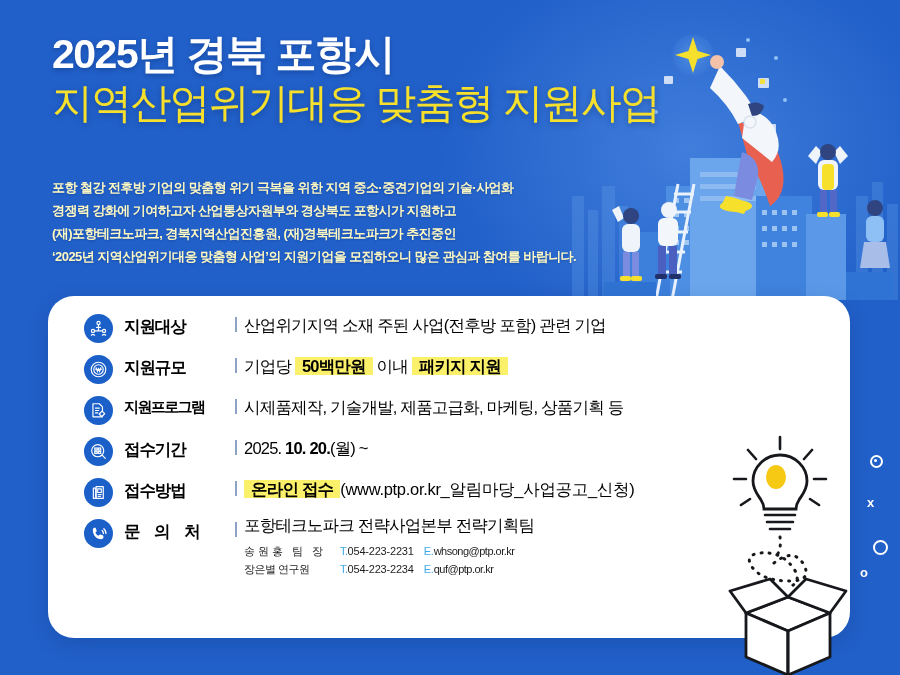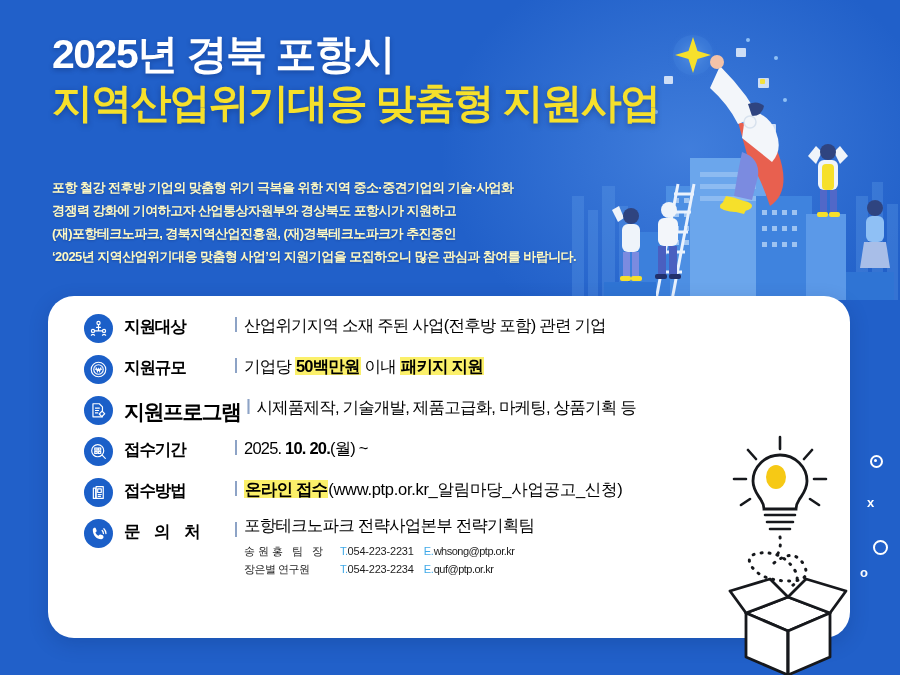--- a/index.html
+++ b/index.html
@@ -18,21 +18,21 @@
            background:radial-gradient(ellipse at 50% 50%,rgba(90,150,235,.55) 0%,rgba(33,96,201,0) 68%);}
 
   
   .title-block{position:absolute;left:52px;top:32px;width:640px;z-index:6;}
   .t-line1{
     font-size:41px;font-weight:bold;color:#ffffff;letter-spacing:-1.5px;
     line-height:1.12;white-space:nowrap;
     text-shadow:0 2px 5px rgba(0,20,70,.30);
   }
   .t-line2{
-    font-size:41px;font-weight:bold;color:#F6E02B;letter-spacing:-1.8px;
+    font-size:41px;font-weight:normal;color:#F6E02B;letter-spacing:-1.8px;
     line-height:1.14;white-space:nowrap;margin-top:2px;
     text-shadow:0 2px 6px rgba(0,20,70,.35);
   }
   .subtitle{position:absolute;left:52px;top:176px;width:680px;z-index:6;}
   .subtitle div{
     font-size:13px;font-weight:bold;color:#fef9c3;letter-spacing:-.55px;
     line-height:1.78;white-space:nowrap;
     text-shadow:0 1px 2px rgba(0,20,70,.25);
   }
 
@@ -55,32 +55,32 @@
     flex:0 0 29px;margin-top:4px;position:relative;
     display:flex;align-items:center;justify-content:center;
   }
   .ic svg{display:block;}
 
   .lbl{
     flex:0 0 104px;margin-left:11px;margin-top:6px;
     font-size:16.5px;font-weight:bold;color:#000000;letter-spacing:-1.1px;
     white-space:nowrap;
   }
-  .lbl.narrow{font-size:21px;letter-spacing:-1.6px;}
+  .lbl.narrow{font-size:15px;letter-spacing:-1.6px;}
   .lbl.spread{letter-spacing:4.5px;}
   .sep{
     flex:0 0 16px;margin-top:5px;text-align:center;
     font-size:16px;font-weight:bold;color:#8DA3C6;
   }
   .val{
     margin-top:5px;font-size:16.5px;color:#000000;letter-spacing:-.8px;
     white-space:nowrap;line-height:1.3;
   }
   .val b{font-weight:bold;}
-  .hl{background:#FBF06A;font-weight:bold;padding:0 1px;}
+  .hl{background:#FBF06A;font-weight:bold;padding:0 7px;}
   .val .url{font-weight:normal;letter-spacing:-.3px;}
 
   .contacts{margin-top:7px;}
   .contacts div{
     font-size:11px;color:#1d1d1d;letter-spacing:-.5px;line-height:1.62;white-space:nowrap;
   }
   .contacts .name{display:inline-block;width:96px;}
   .contacts .name.wide{letter-spacing:3px;}
   .pfx{color:#3FA9E8;}
   .tel,.mail{letter-spacing:-.2px;}

